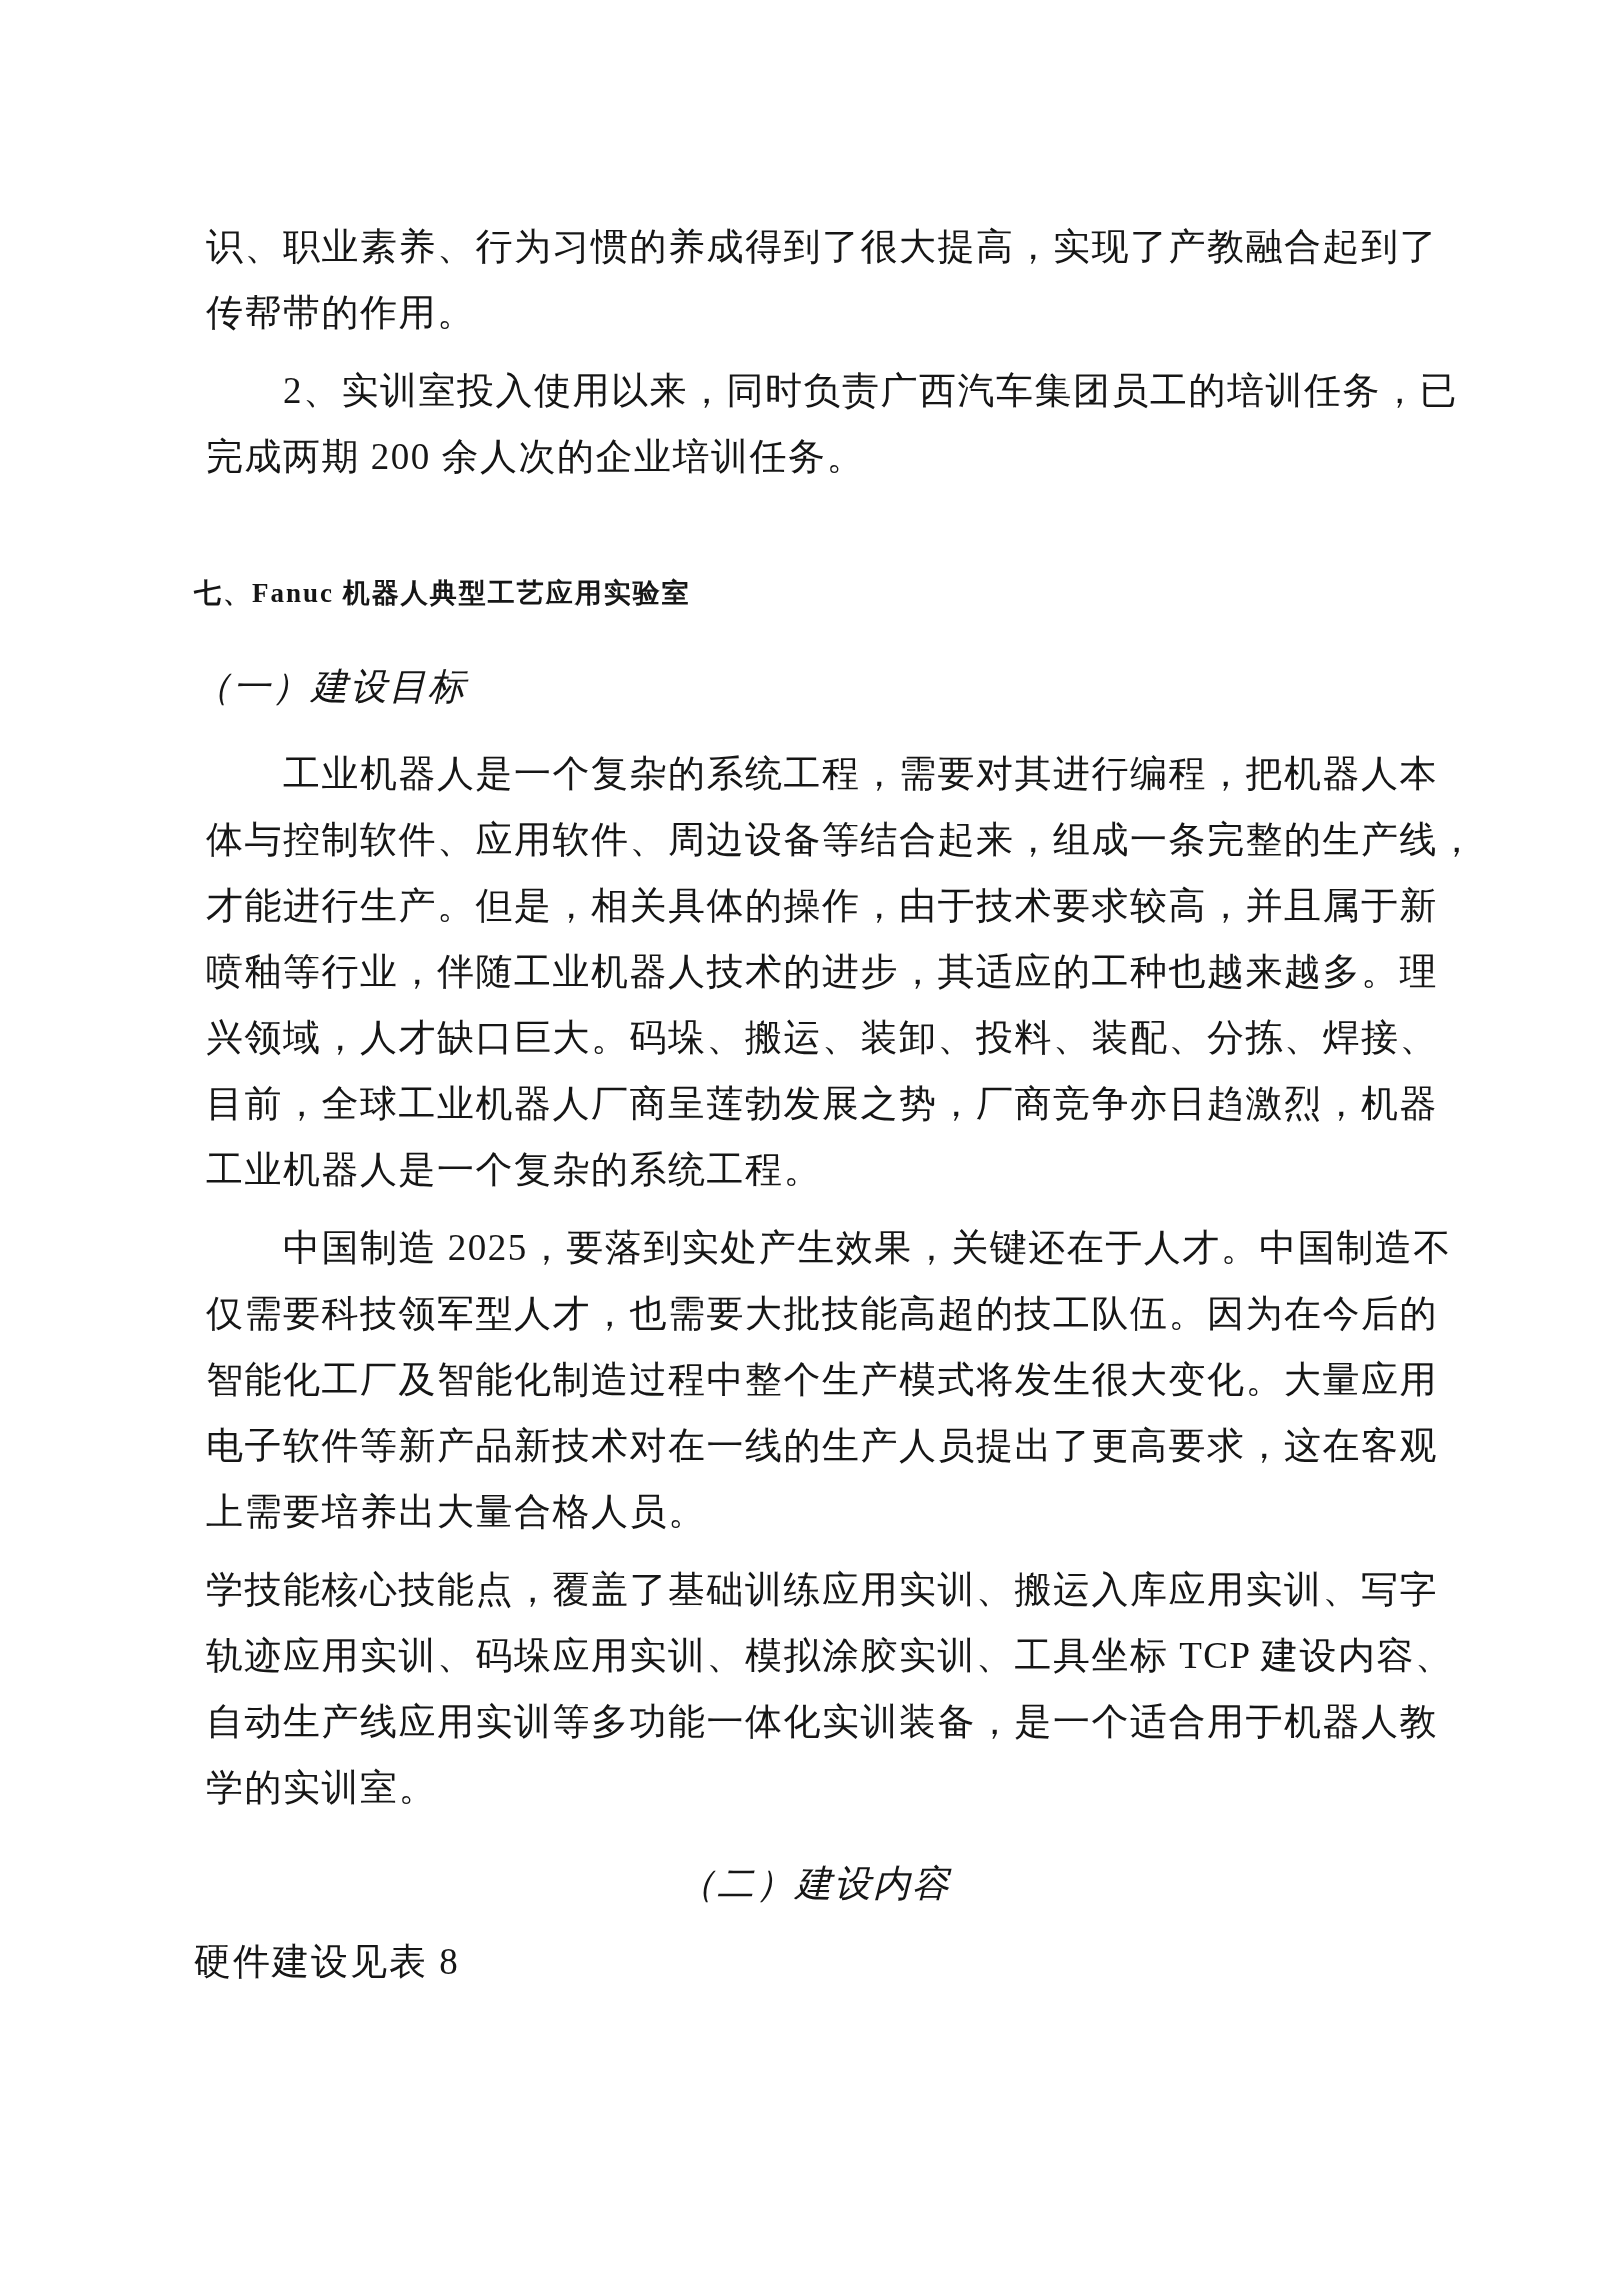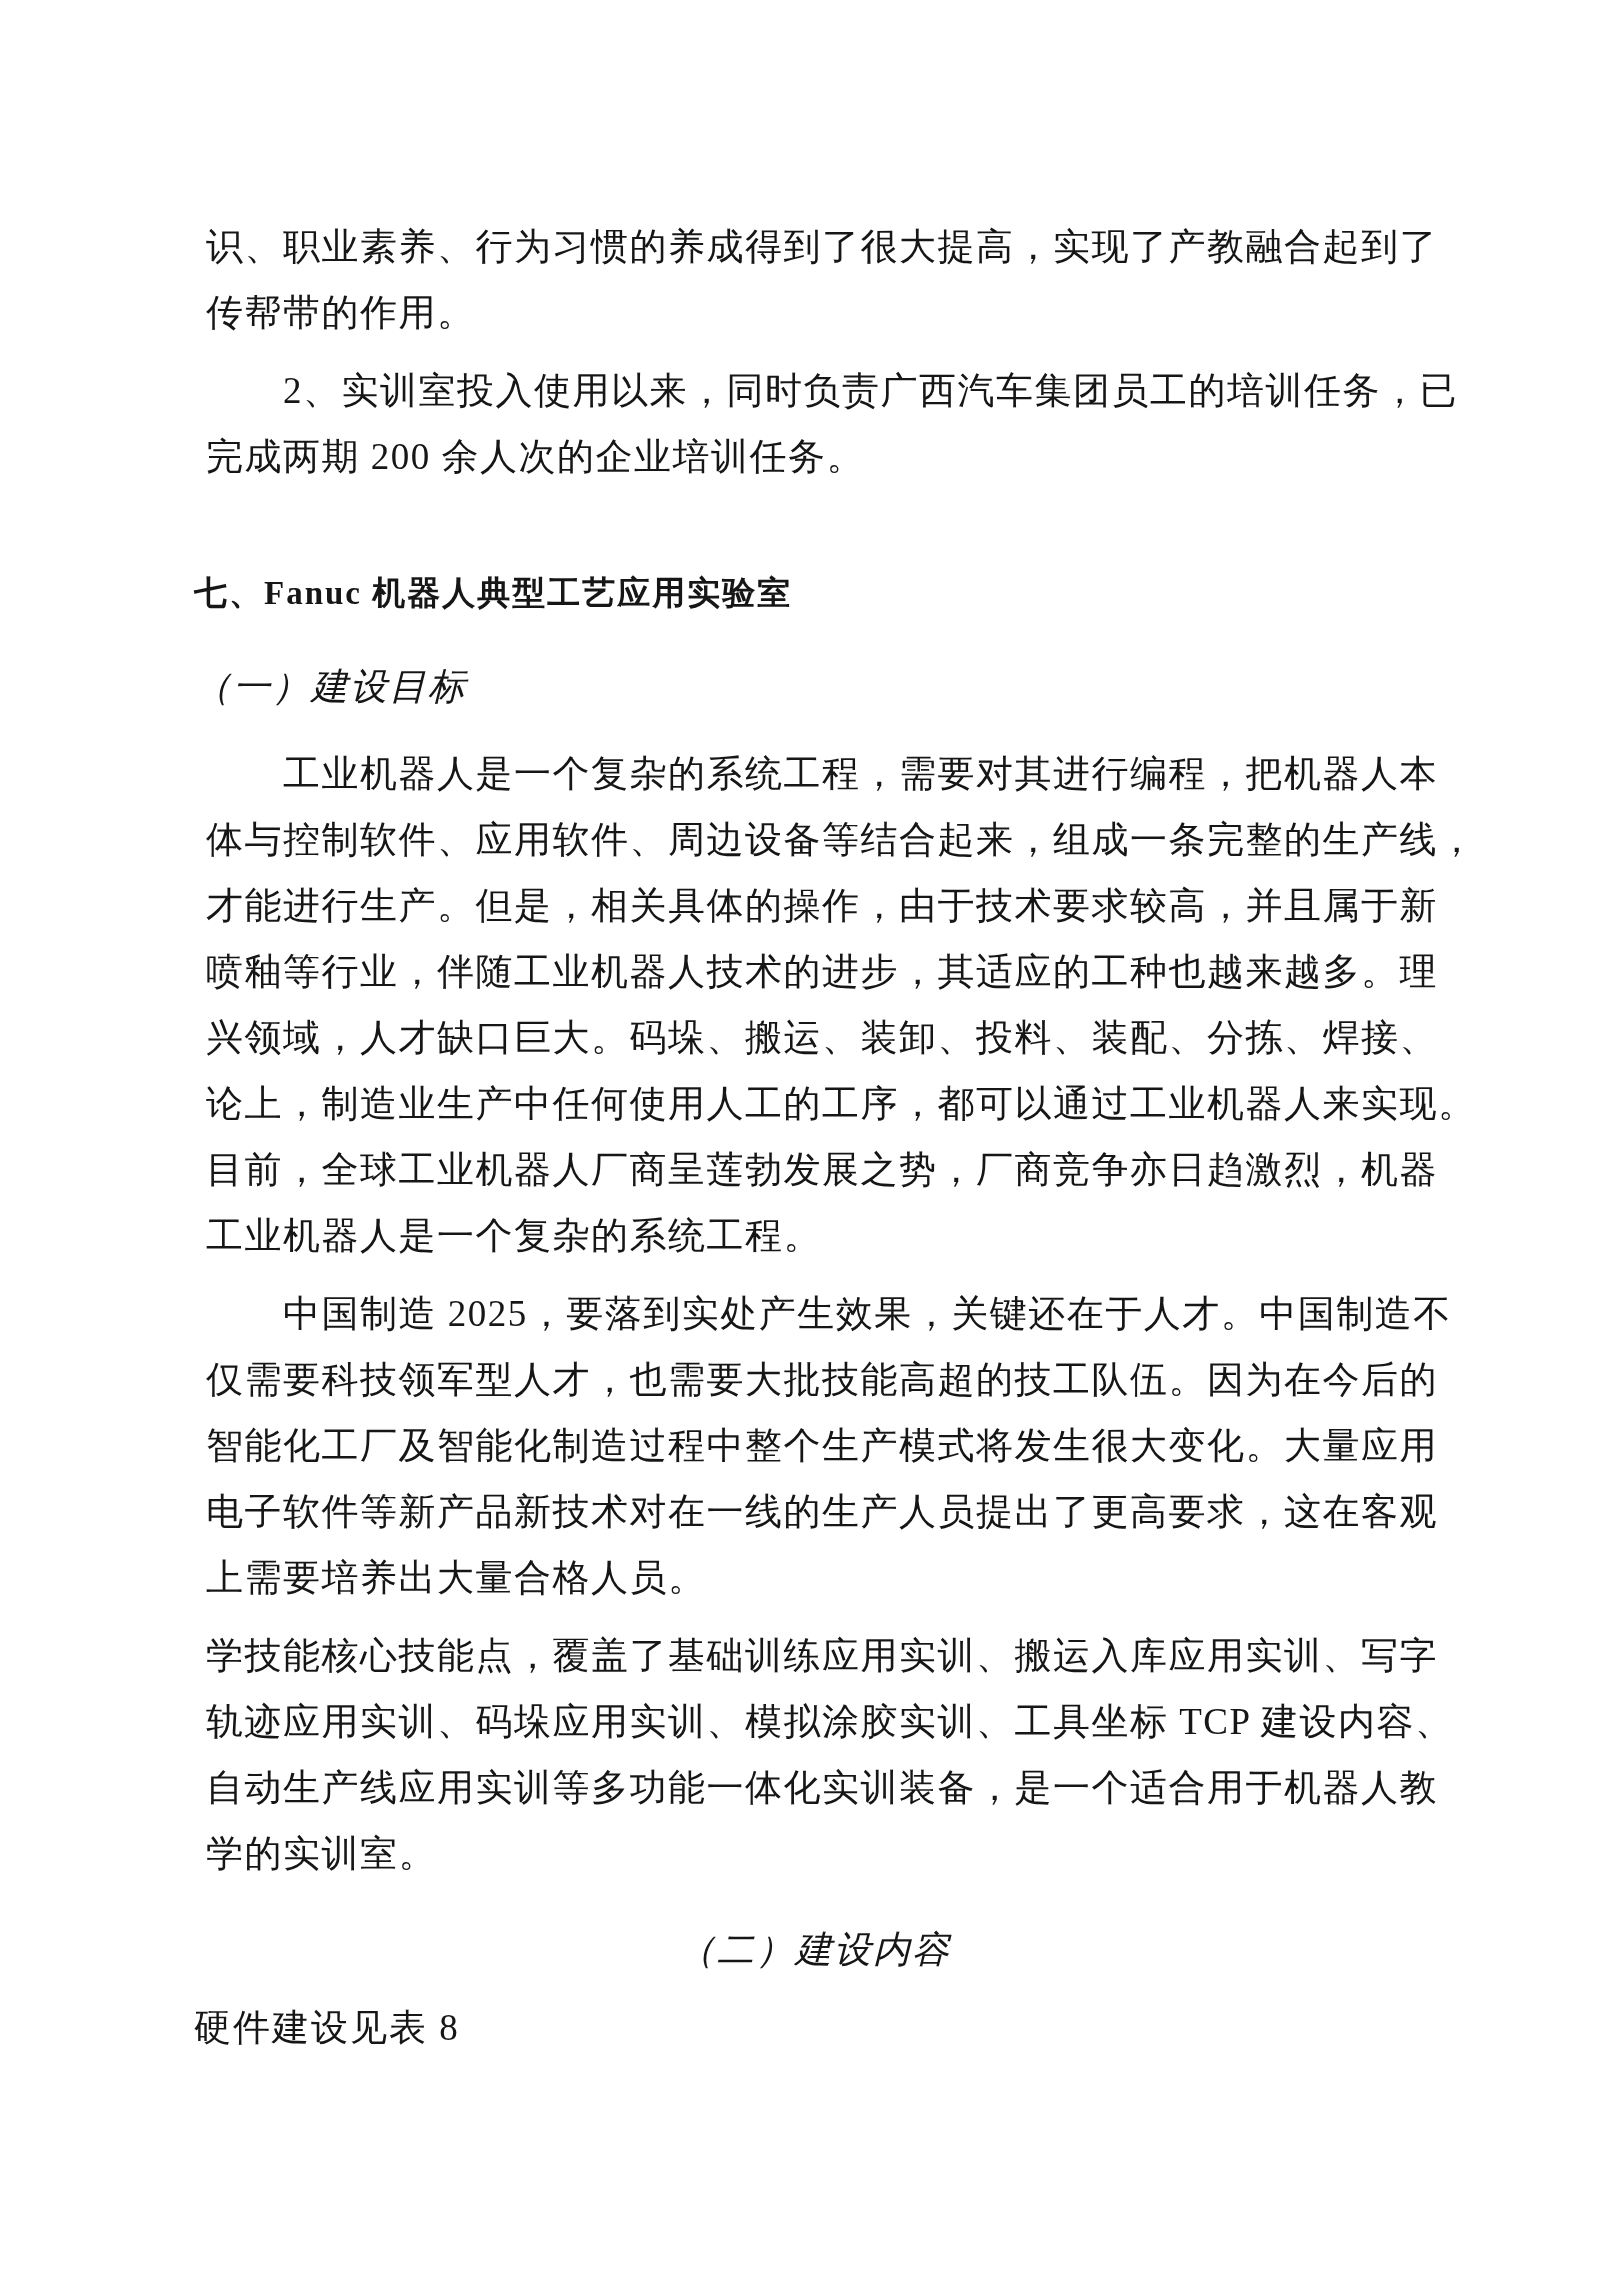--- a/index.html
+++ b/index.html
@@ -30,21 +30,21 @@
   }
   .just {
     text-align: justify;
     text-align-last: justify;
   }
   .indent { padding-left: 77px; }
   .heading {
     margin: 70px 0 0 0;
     height: 66px;
     line-height: 66px;
-    font-size: 33px;
+    font-size: 27px;
     font-weight: bold;
     letter-spacing: 2px;
     white-space: nowrap;
   }
   .sub {
     height: 66px;
     line-height: 66px;
     font-size: 37px;
     letter-spacing: 2px;
     white-space: nowrap;
@@ -78,21 +78,20 @@
   <div class="heading">七、Fanuc 机器人典型工艺应用实验室</div>
 
   <div class="sub sub1">（一）建设目标</div>
 
   <div class="para">
     <div class="line just indent">工业机器人是一个复杂的系统工程，需要对其进行编程，把机器人本</div>
     <div class="line just">体与控制软件、应用软件、周边设备等结合起来，组成一条完整的生产线，</div>
     <div class="line just">才能进行生产。但是，相关具体的操作，由于技术要求较高，并且属于新</div>
     <div class="line just">喷釉等行业，伴随工业机器人技术的进步，其适应的工种也越来越多。理</div>
     <div class="line just">兴领域，人才缺口巨大。码垛、搬运、装卸、投料、装配、分拣、焊接、</div>
-    <div class="line just">论上，制造业生产中任何使用人工的工序，都可以通过工业机器人来实现。</div>
     <div class="line just">目前，全球工业机器人厂商呈莲勃发展之势，厂商竞争亦日趋激烈，机器</div>
     <div class="line">工业机器人是一个复杂的系统工程。</div>
   </div>
 
   <div class="para">
     <div class="line just indent">中国制造 2025，要落到实处产生效果，关键还在于人才。中国制造不</div>
     <div class="line just">仅需要科技领军型人才，也需要大批技能高超的技工队伍。因为在今后的</div>
     <div class="line just">智能化工厂及智能化制造过程中整个生产模式将发生很大变化。大量应用</div>
     <div class="line just">电子软件等新产品新技术对在一线的生产人员提出了更高要求，这在客观</div>
     <div class="line">上需要培养出大量合格人员。</div>

